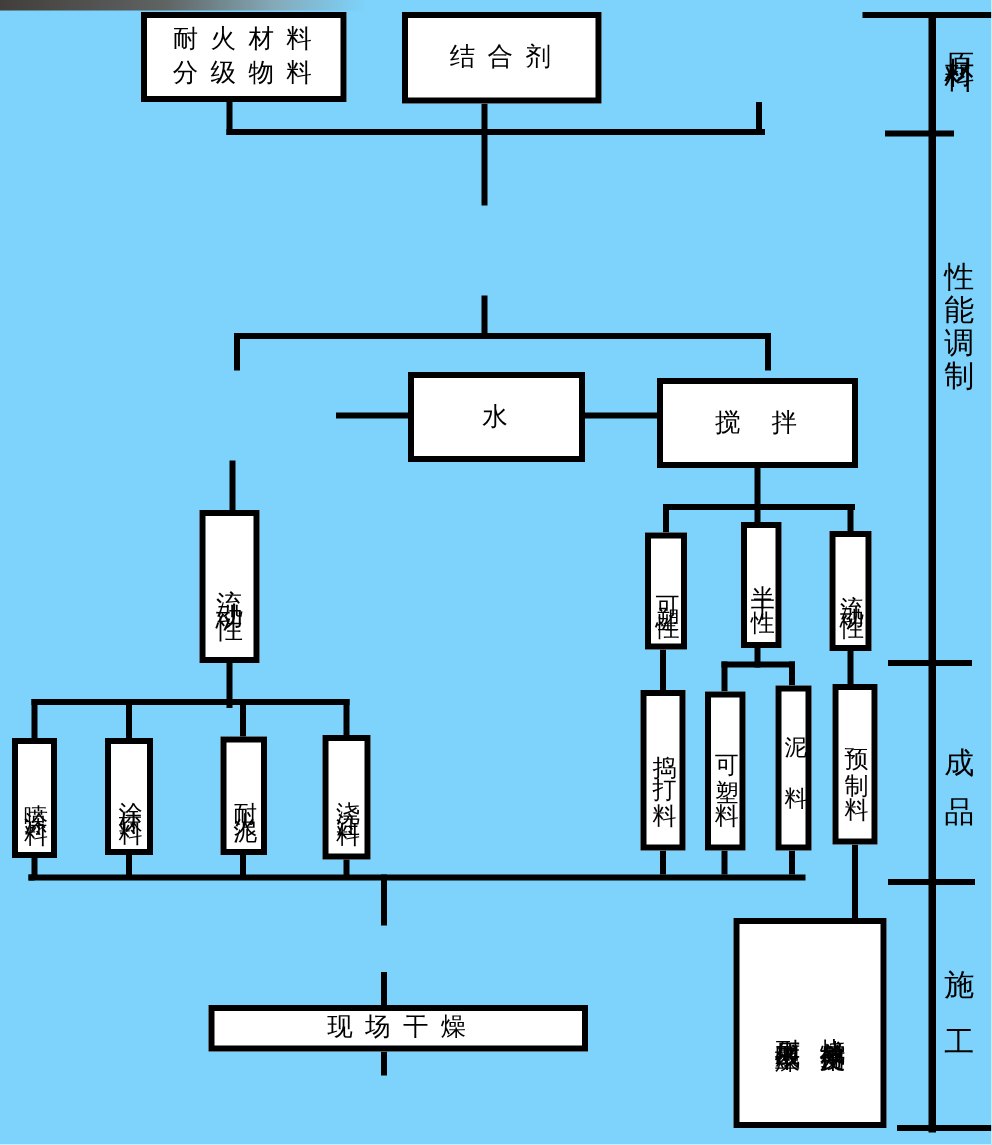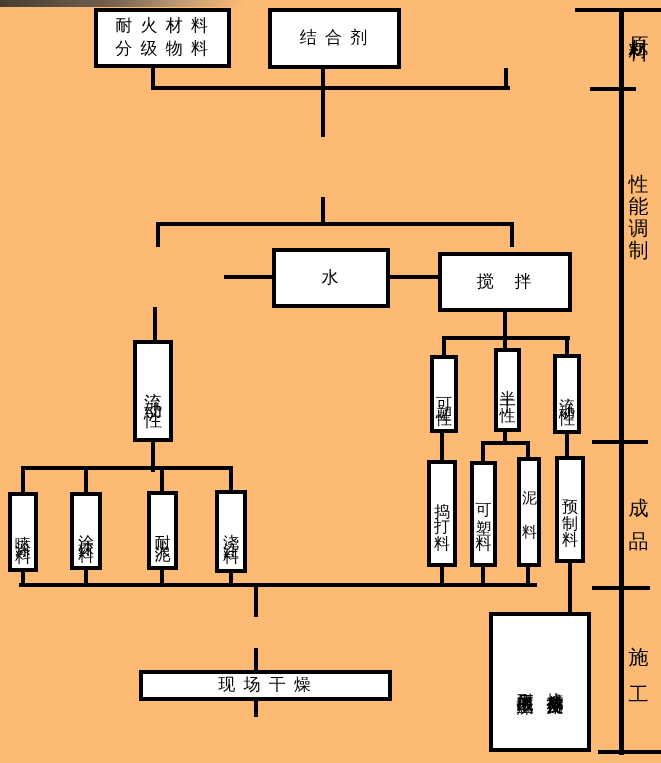--- a/index.html
+++ b/index.html
@@ -1,20 +1,20 @@
 <!DOCTYPE html>
 <html><head>
 <meta charset="utf-8">
 <style>
   html,body { margin:0; padding:0; background:#ffffff; }
   .stage {
     position: relative;
     width: 661px;
     height: 763px;
-    background: #fdba74;
+    background: #7dd3fc;
     font-family: "Liberation Serif", serif;
     color: #000000;
     overflow: hidden;
   }
   .ln { position:absolute; background:#000000; }
   .box {
     position:absolute;
     border:4px solid #000000;
     background:#ffffff;
     box-sizing:border-box;

